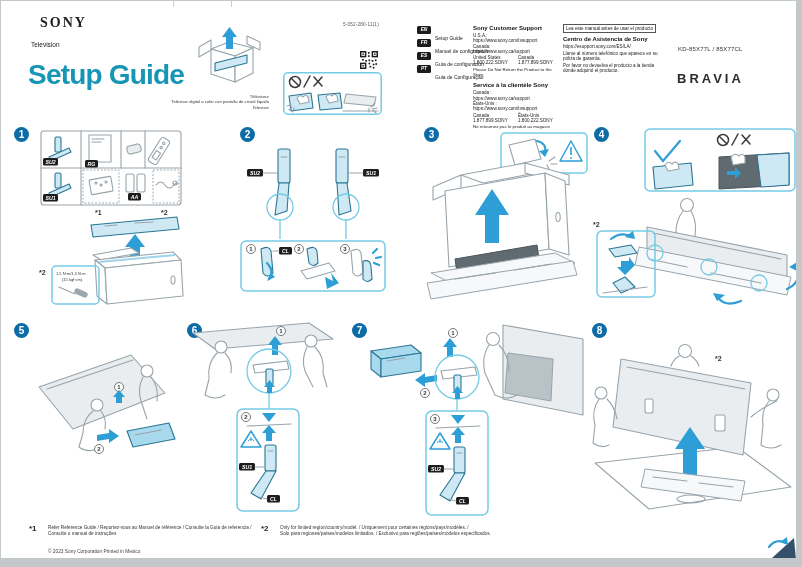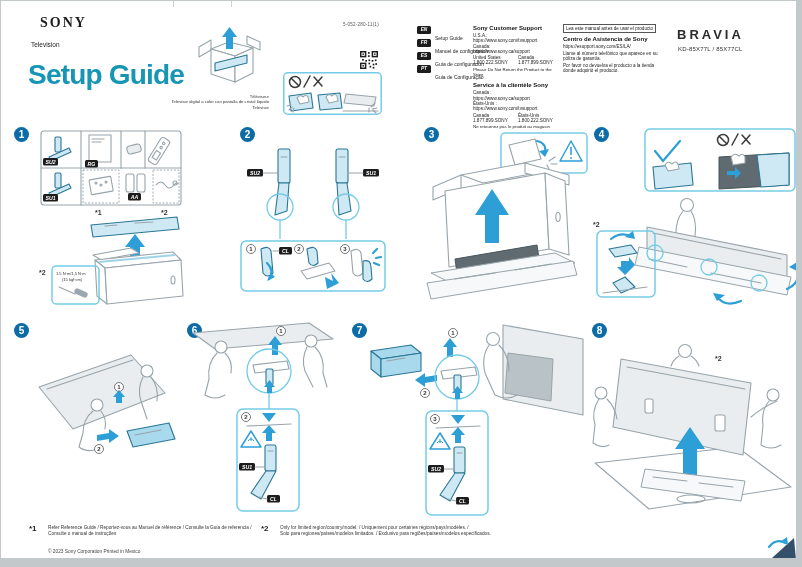--- a/index.html
+++ b/index.html
@@ -25,21 +25,21 @@
 
   
   .sup{font-size:4.6px;line-height:5.3px;color:#222;}
   .sup .t{font-size:6px;font-weight:700;line-height:7px;margin-bottom:1px;color:#111;}
   .phones{display:flex;margin-top:1px;}
   .phones>div{width:45px;}
   .note{margin-top:1px;font-size:4.4px;}
   .esnotice{border:0.8px solid #555;padding:1px 2px;font-size:4.6px;display:inline-block;color:#222;}
   .es p{margin:1.5px 0 0 0;width:100px;}
 
-  .bravia{font-size:13px;font-weight:700;letter-spacing:3px;color:#2b2b2b;}
+  .bravia{font-size:13px;font-weight:700;letter-spacing:3px;color:#2b2b2b;margin-top:44px;}
   .models{font-size:6px;color:#333;margin-top:3px;letter-spacing:0.2px;}
 
   
   .stepnum{position:absolute;width:15px;height:15px;border-radius:50%;background:#0d6ca5;color:#fff;
            font:700 10px/15px "Liberation Sans",sans-serif;text-align:center;}
 
   
   .fmark{font-size:8px;font-weight:700;color:#222;}
   .fnote{font-size:4.7px;line-height:5.6px;color:#333;}
   .copy{font-size:4.8px;color:#444;}

